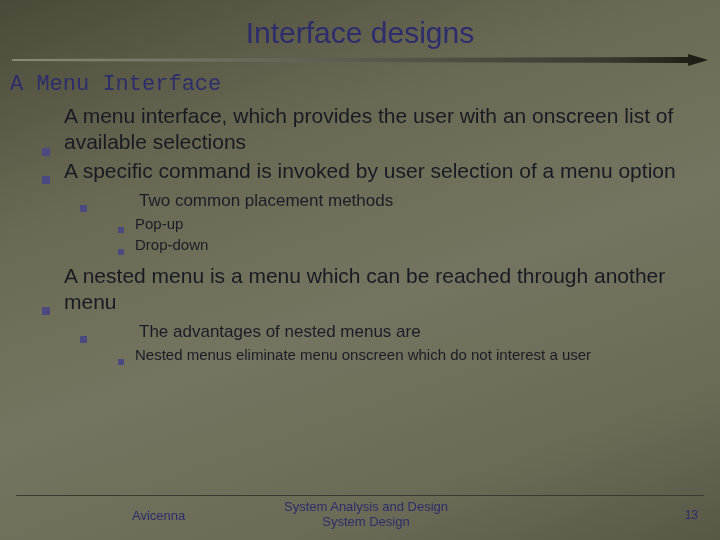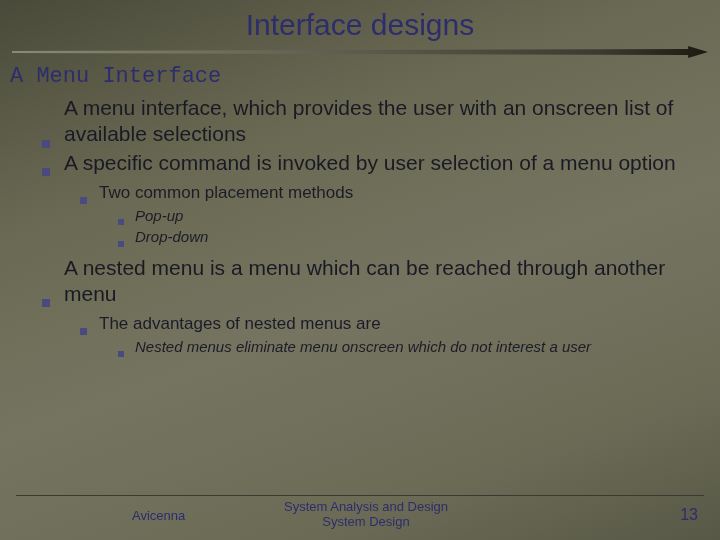--- a/index.html
+++ b/index.html
@@ -15,21 +15,21 @@
   .slide {
     position: relative;
     width: 720px;
     height: 540px;
     box-sizing: border-box;
   }
   .title {
     text-align: center;
     font-size: 30px;
     color: #2d2d6e;
-    padding-top: 8px;
+    padding-top: 16px;
     padding-bottom: 4px;
   }
   .arrow-divider {
     position: relative;
     height: 12px;
     margin: 0 12px 6px 12px;
   }
   .arrow-divider svg {
     width: 100%;
     height: 100%;
@@ -79,24 +79,23 @@
   }
   .b2-text {
     font-size: 17px;
     line-height: 1.3;
     color: #1c1c28;
   }
   .b3-text {
     font-size: 15px;
     line-height: 1.3;
     color: #1c1c28;
-    font-style: italic;
   }
   .b1 { margin-left: 18px; margin-bottom: 2px; }
-  .b2 { margin-left: 56px; margin-bottom: 2px; margin-top: 6px; }
+  .b2 { margin-left: 56px; margin-bottom: 2px; margin-top: 6px; gap: 40px; }
   .b3 { margin-left: 94px; margin-bottom: 2px; }
   .spacer-sm { height: 6px; }
   .footer-line {
     position: absolute;
     bottom: 44px;
     left: 16px;
     right: 16px;
     border-top: 1.5px solid #3a3a30;
   }
   .footer {
@@ -118,21 +117,21 @@
   .footer-center {
     position: absolute;
     left: 0;
     right: 0;
     text-align: center;
     line-height: 1.15;
   }
   .footer-right {
     position: absolute;
     right: 22px;
-    font-size: 16px;
+    font-size: 12px;
     text-align: center;
   }
 </style>
 </head>
 <body>
 
 <div class="slide">
 
   <div class="title">Interface designs</div>
 

